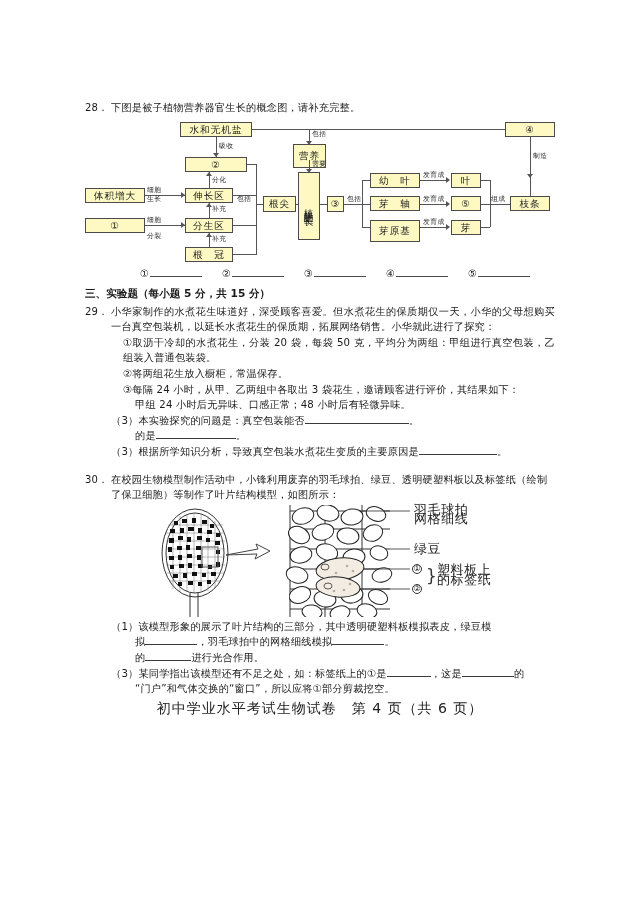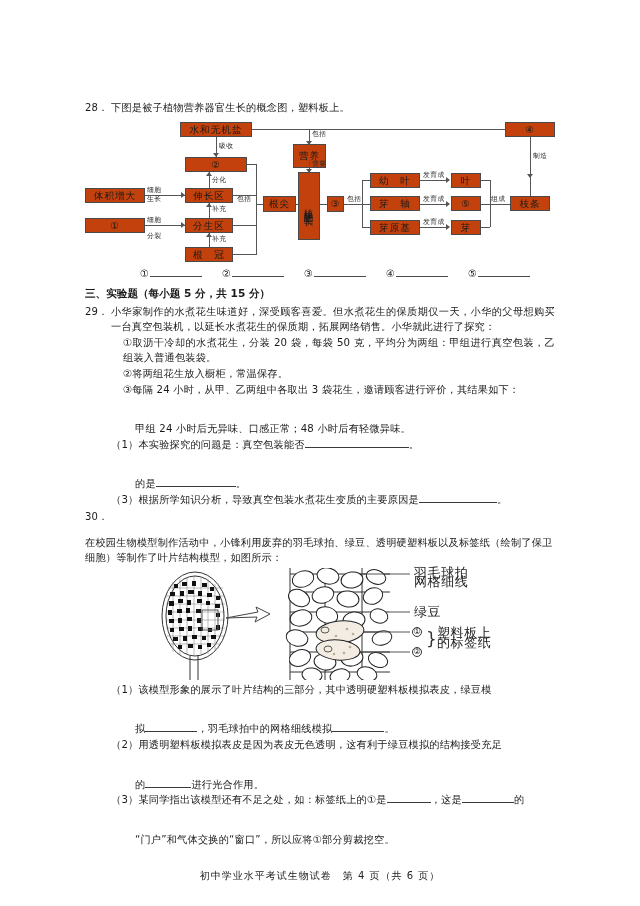--- a/index.html
+++ b/index.html
@@ -12,77 +12,77 @@
     overflow: hidden;
   }
   .page { position: relative; width:640px; height:906px; padding: 100px 85px 0 85px; }
 
   
   .q-row { display: flex; align-items: flex-start; font-size: 10.2px; line-height: 15.6px; letter-spacing: .2px; }
   .q-num { width: 26px; flex: 0 0 26px; font-size: 10px; }
   .q-body { flex: 1; }
   .para { font-size: 10.2px; line-height: 15.6px; text-align: justify; }
   .indent1 { padding-left: 12px; }
-  .indent2 { padding-left: 24px; margin-top: 24px; }
+  .indent2 { padding-left: 24px; }
   .blank { display:inline-block; border-bottom:1px solid #3a3a3a; vertical-align: baseline; height: 11px; }
   .sec-head { font-weight: bold; font-size: 10.6px; margin: 6px 0 3px 0; }
 
   
   .diagram28 { position: relative; width: 470px; height: 140px; margin: 6px 0 2px 0; font-size: 8.6px; }
   .db { position: absolute; border: 1px solid #4a4a4a; display:flex; align-items:center; justify-content:center;
-        text-align:center; font-size: 9.6px; line-height: 11px; background:#c2410c; letter-spacing:1px; }
+        text-align:center; font-size: 9.6px; line-height: 11px; background:#fef9c3; letter-spacing:1px; }
   .db.vert { writing-mode: vertical-rl; letter-spacing: 2px; }
   .dl { position: absolute; background: #555; }
   .dl.h { height: 1px; }
   .dl.v { width: 1px; }
   .dlab { position: absolute; font-size: 6.8px; line-height: 8px; color:#2a2a2a; letter-spacing: .5px; white-space: nowrap; }
   .arrow-d { position:absolute; width:0;height:0;border-left:3px solid transparent;border-right:3px solid transparent;border-top:4px solid #555; }
   .arrow-u { position:absolute; width:0;height:0;border-left:3px solid transparent;border-right:3px solid transparent;border-bottom:4px solid #555; }
   .arrow-r { position:absolute; width:0;height:0;border-top:3px solid transparent;border-bottom:3px solid transparent;border-left:4px solid #555; }
 
   
   .ansrow { display:flex; gap:20px; padding-left:55px; margin: 4px 0 8px 0; font-size:10px; }
   .ansrow span.b { border-bottom:1px solid #4a4a4a; display:inline-block; width:52px; height:11px; margin-left:1px;}
 
   
   .fig30 { position: relative; width: 430px; height: 112px; margin: 2px 0 2px 55px; }
   .fig-lab { position:absolute; font-size: 13px; line-height: 9px; color:#222; letter-spacing:.6px; white-space:nowrap;}
   .circnum { position:absolute; font-size:8px; border:1px solid #333; border-radius:50%; width:10px; height:10px;
              display:flex;align-items:center;justify-content:center; line-height:1;}
   .brace { position:absolute; font-size:17px; line-height:10px; color:#333; }
 
-  .footer { text-align:center; font-size:10px; letter-spacing:1px; margin-top:22px; color:#222;}
+  .footer { text-align:center; font-size:14px; letter-spacing:1px; margin-top:3px; color:#222;}
 </style>
 </head>
 <body>
 
 <div class="page">
 
   <div class="q-row">
     <div class="q-num">28．</div>
-    <div class="q-body">下图是被子植物营养器官生长的概念图，塑料板上。</div>
+    <div class="q-body">下图是被子植物营养器官生长的概念图，请补充完整。</div>
   </div>
 
   <div class="diagram28">
 
     <div class="db" style="left:95px; top:0px;  width:72px; height:15px;">水和无机盐</div>
     <div class="db" style="left:420px;top:0px;  width:50px; height:15px;">④</div>
     <div class="db" style="left:100px;top:35px; width:62px; height:15px;">②</div>
     <div class="db" style="left:0px;  top:66px; width:60px; height:15px;">体积增大</div>
     <div class="db" style="left:100px;top:66px; width:48px; height:15px;">伸长区</div>
     <div class="db" style="left:0px;  top:96px; width:60px; height:15px;">①</div>
     <div class="db" style="left:100px;top:96px; width:48px; height:15px;">分生区</div>
     <div class="db" style="left:100px;top:125px;width:48px; height:15px;">根　冠</div>
     <div class="db" style="left:178px;top:74px; width:33px; height:16px;">根尖</div>
     <div class="db" style="left:208px;top:22px; width:33px; height:24px;">营养</div>
     <div class="db vert" style="left:213px;top:50px; width:22px; height:68px;">植株的生长</div>
     <div class="db" style="left:242px;top:74px; width:17px; height:16px;">③</div>
     <div class="db" style="left:285px;top:51px; width:50px; height:15px;">幼　叶</div>
     <div class="db" style="left:285px;top:74px; width:50px; height:15px;">芽　轴</div>
-    <div class="db" style="left:285px;top:98px; width:50px; height:15px;">芽原基</div>
+    <div class="db" style="left:285px;top:98px; width:50px; height:22px;">芽原基</div>
     <div class="db" style="left:366px;top:51px; width:30px; height:15px;">叶</div>
     <div class="db" style="left:366px;top:74px; width:30px; height:15px;">⑤</div>
     <div class="db" style="left:366px;top:98px; width:30px; height:15px;">芽</div>
     <div class="db" style="left:425px;top:74px; width:40px; height:15px;">枝条</div>
 
     <div class="dl h" style="left:167px; top:7px;  width:253px;"></div>
     <div class="dl v" style="left:224px; top:7px;  height:15px;"></div>
     <div class="arrow-d" style="left:221px; top:19px;"></div>
     <div class="dlab" style="left:227px; top:8px;">包括</div>
 
@@ -169,34 +169,34 @@
   <div class="q-row">
     <div class="q-num">29．</div>
     <div class="q-body">
       <div class="para">小华家制作的水煮花生味道好，深受顾客喜爱。但水煮花生的保质期仅一天，小华的父母想购买一台真空包装机，以延长水煮花生的保质期，拓展网络销售。小华就此进行了探究：</div>
       <div class="para indent1">①取沥干冷却的水煮花生，分装 20 袋，每袋 50 克，平均分为两组：甲组进行真空包装，乙组装入普通包装袋。</div>
       <div class="para indent1">②将两组花生放入橱柜，常温保存。</div>
       <div class="para indent1">③每隔 24 小时，从甲、乙两组中各取出 3 袋花生，邀请顾客进行评价，其结果如下：</div>
       <div class="para indent2">甲组 24 小时后无异味、口感正常；48 小时后有轻微异味。</div>
 
       <div class="para">
-        <span>（1）本实验探究的问题是：真空包装能否</span><span class="blank" style="width:104px"></span><span>。</span>
+        <span>（3）本实验探究的问题是：真空包装能否</span><span class="blank" style="width:104px"></span><span>。</span>
       </div>
 
       <div class="para indent2">
         <span>的是</span><span class="blank" style="width:80px"></span><span>。</span>
       </div>
 
       <div class="para">
         <span>（3）根据所学知识分析，导致真空包装水煮花生变质的主要原因是</span><span class="blank" style="width:78px"></span><span>。</span>
       </div>
     </div>
   </div>
 
-  <div class="q-row" style="margin-top:1px;flex-direction:column;">
+  <div class="q-row" style="margin-top:12px;">
     <div class="q-num">30．</div>
     <div class="q-body">在校园生物模型制作活动中，小锋利用废弃的羽毛球拍、绿豆、透明硬塑料板以及标签纸（绘制了保卫细胞）等制作了叶片结构模型，如图所示：</div>
   </div>
 
   <div class="fig30">
     <svg width="430" height="112" viewBox="0 0 430 112">
 
       <g stroke="#333" fill="none" stroke-width="1">
         <ellipse cx="55" cy="48" rx="33" ry="44"></ellipse>
         <ellipse cx="55" cy="48" rx="29" ry="40"></ellipse>
@@ -339,21 +339,20 @@
     <div class="fig-lab" style="left:297px; top:70px;">的标签纸</div>
   </div>
 
   <div class="q-row">
     <div class="q-num"></div>
     <div class="q-body">
       <div class="para">（1）该模型形象的展示了叶片结构的三部分，其中透明硬塑料板模拟表皮，绿豆模</div>
       <div class="para indent2">
         <span>拟</span><span class="blank" style="width:52px"></span><span>，羽毛球拍中的网格细线模拟</span><span class="blank" style="width:52px"></span><span>。</span>
       </div>
-      <div class="para">（2）用透明塑料板模拟表皮是因为表皮无色透明，这有利于绿豆模拟的结构接受充足</div>
       <div class="para indent2">
         <span>的</span><span class="blank" style="width:46px"></span><span>进行光合作用。</span>
       </div>
       <div class="para">
         <span>（3）某同学指出该模型还有不足之处，如：标签纸上的①是</span><span class="blank" style="width:44px"></span><span>，这是</span><span class="blank" style="width:52px"></span><span>的</span>
       </div>
       <div class="para indent2">“门户”和气体交换的“窗口”，所以应将①部分剪裁挖空。</div>
     </div>
   </div>
 

